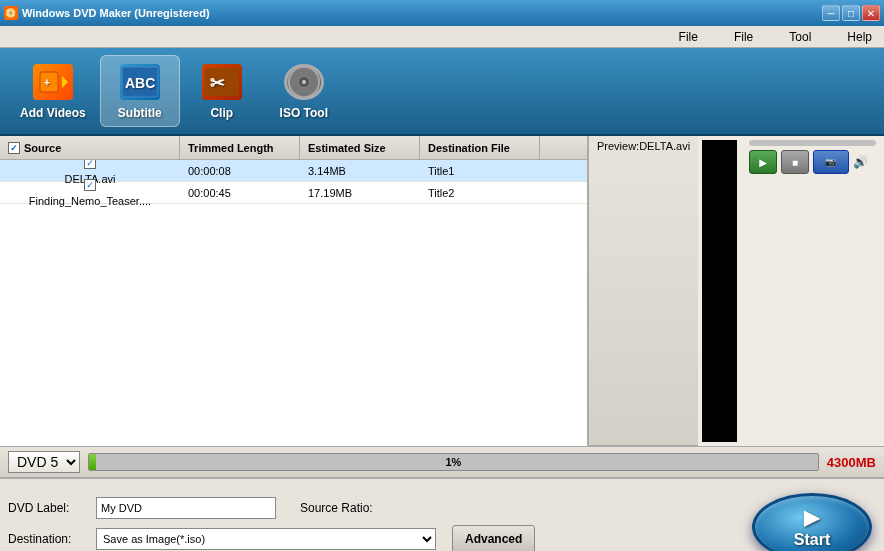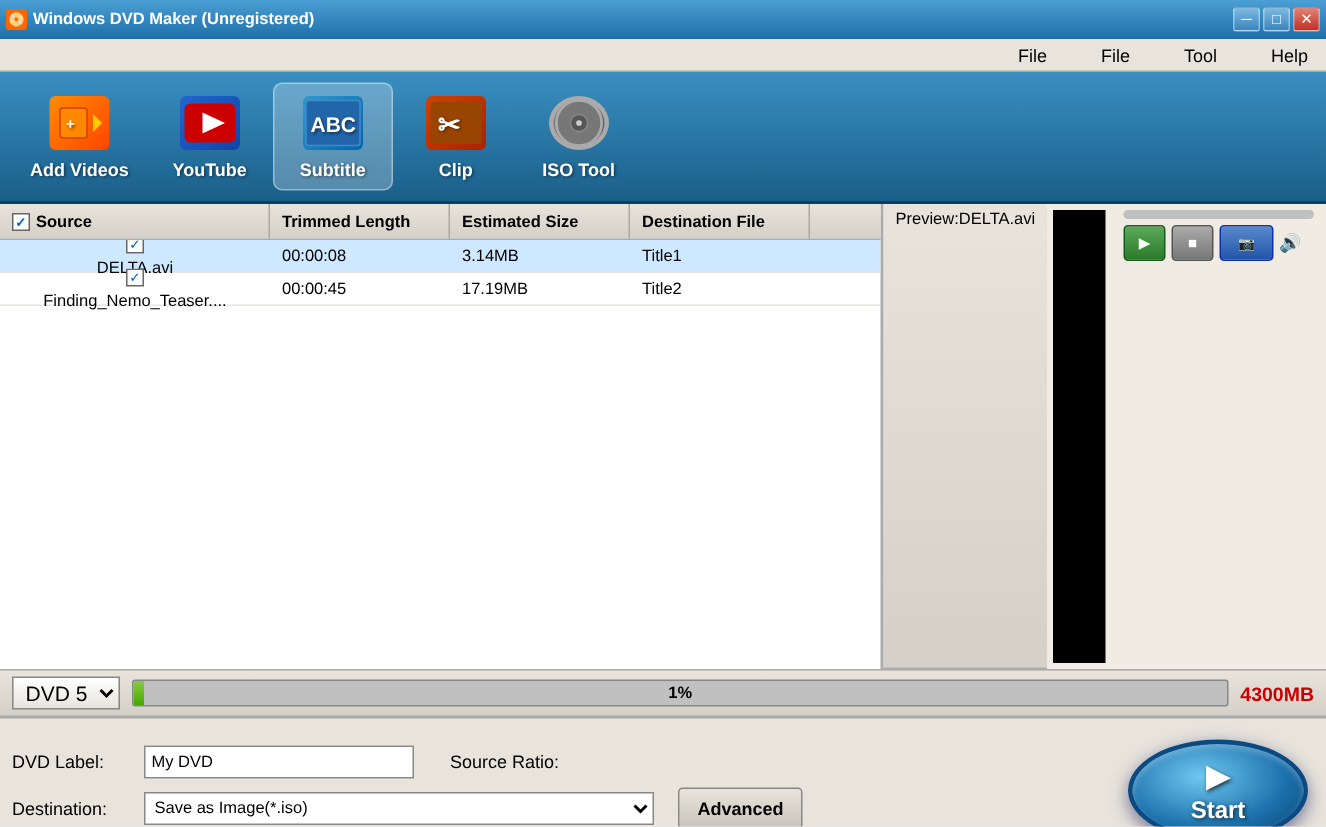--- a/index.html
+++ b/index.html
@@ -397,31 +397,20 @@
         <div class="icon-add-videos">
           <svg width="30" height="28" viewBox="0 0 30 28">
             <rect x="2" y="4" width="18" height="20" rx="2" fill="#ff8800" stroke="#cc4400" stroke-width="1"></rect>
             <polygon points="24,8 30,14 24,20" fill="#ffcc00"></polygon>
             <text x="6" y="18" font-size="10" fill="white" font-weight="bold">+</text>
           </svg>
         </div>
       </div>
       <span>Add Videos</span>
     </div>
-    <div class="toolbar-btn">
-      <div class="toolbar-icon">
-        <div class="icon-youtube">
-          <svg width="36" height="30" viewBox="0 0 36 30">
-            <rect x="1" y="2" width="34" height="26" rx="4" fill="#cc0000"></rect>
-            <polygon points="13,8 28,15 13,22" fill="white"></polygon>
-          </svg>
-        </div>
-      </div>
-      <span>YouTube</span>
-    </div>
     <div class="toolbar-btn active">
       <div class="toolbar-icon">
         <div class="icon-subtitle">
           <svg width="38" height="32" viewBox="0 0 38 32">
             <rect x="1" y="1" width="36" height="30" rx="2" fill="#2266aa" stroke="#4488cc" stroke-width="1"></rect>
             <text x="4" y="22" font-size="14" fill="white" font-weight="bold">ABC</text>
           </svg>
         </div>
       </div>
       <span>Subtitle</span>

